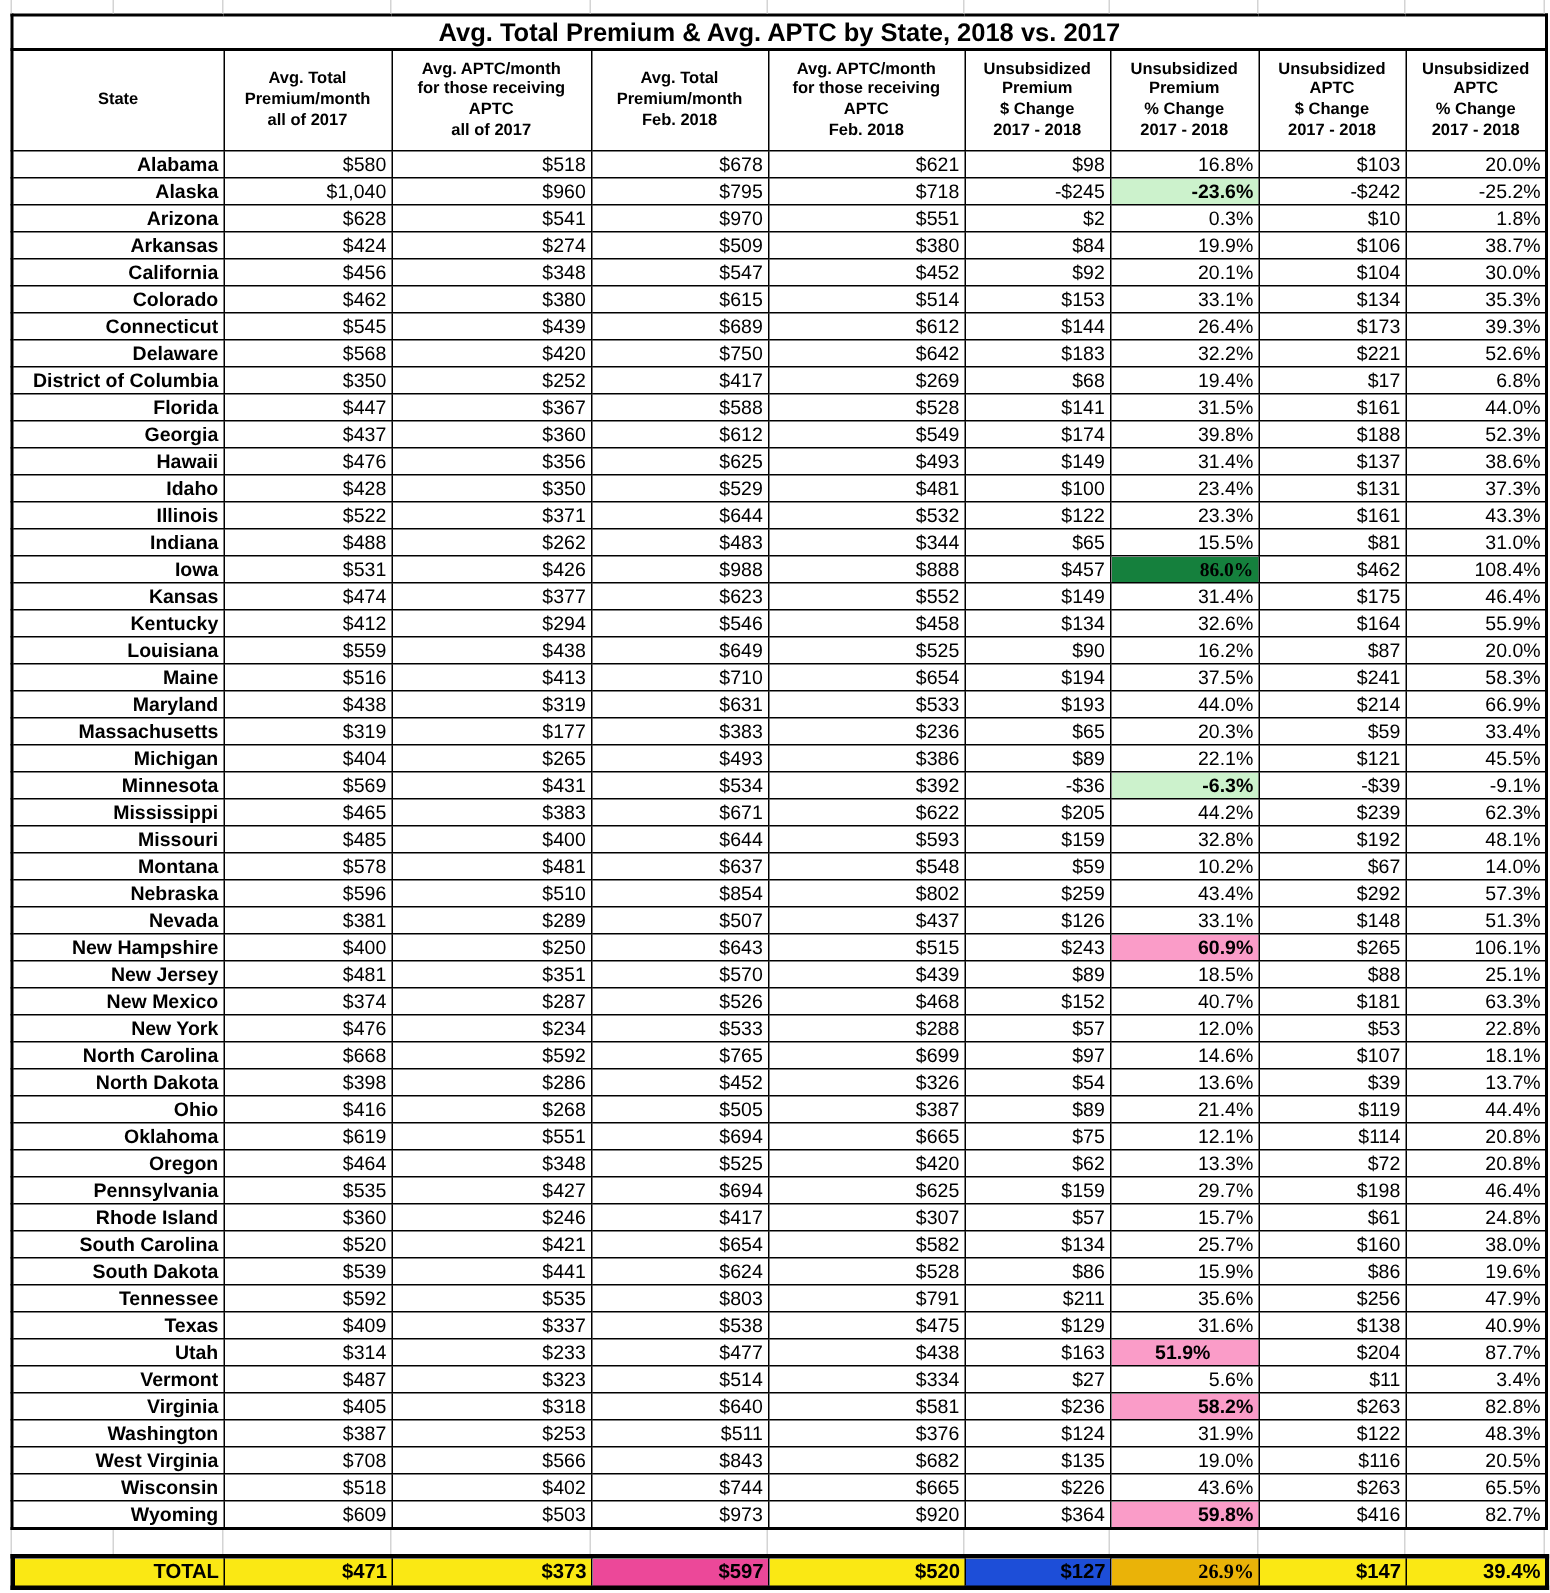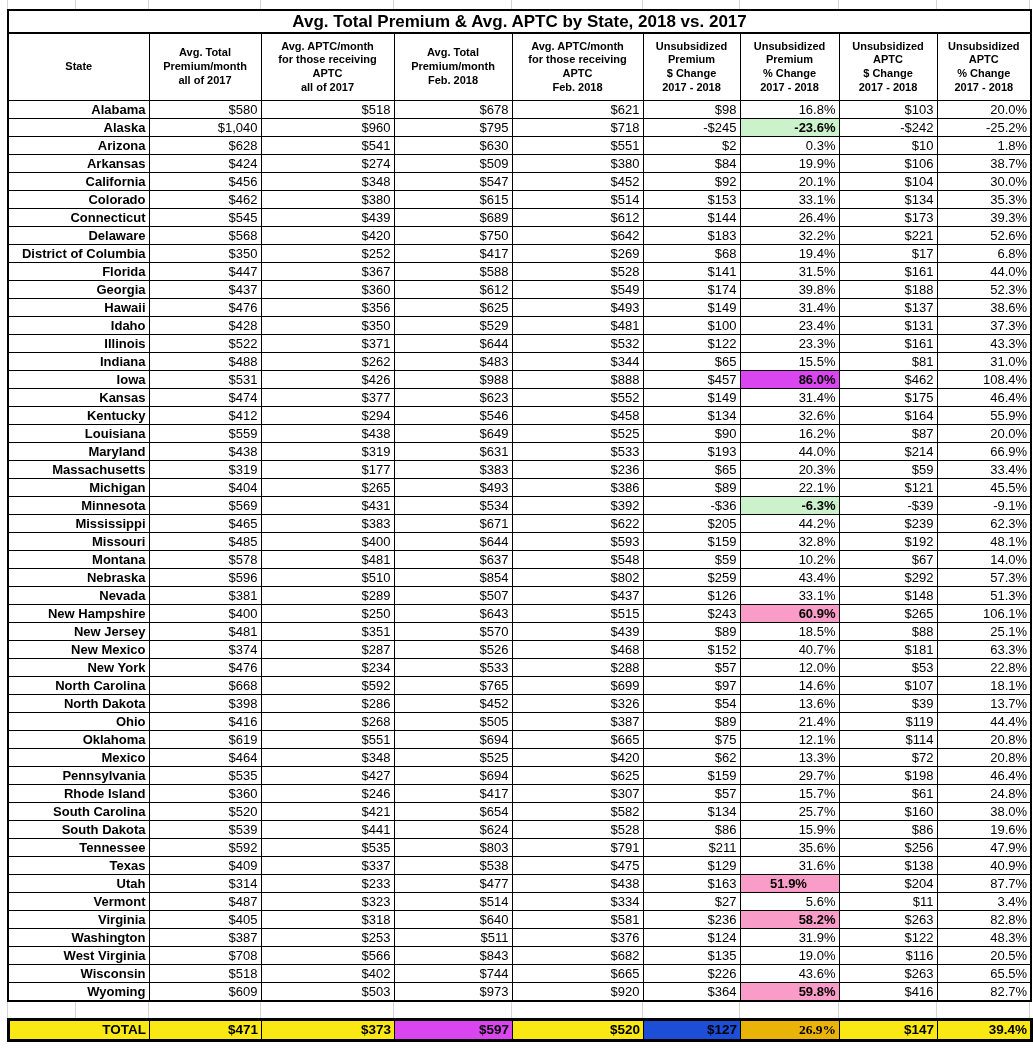--- a/index.html
+++ b/index.html
@@ -129,21 +129,21 @@
           <td>$718</td>
           <td>-$245</td>
           <td class="hl" style="background: rgb(204, 242, 204);">-23.6%</td>
           <td>-$242</td>
           <td>-25.2%</td>
         </tr>
         <tr>
           <td class="state">Arizona</td>
           <td>$628</td>
           <td>$541</td>
-          <td>$630</td>
+          <td>$970</td>
           <td>$551</td>
           <td>$2</td>
           <td>0.3%</td>
           <td>$10</td>
           <td>1.8%</td>
         </tr>
         <tr>
           <td class="state">Arkansas</td>
           <td>$424</td>
           <td>$274</td>
@@ -275,21 +275,21 @@
           <td>$81</td>
           <td>31.0%</td>
         </tr>
         <tr>
           <td class="state">Iowa</td>
           <td>$531</td>
           <td>$426</td>
           <td>$988</td>
           <td>$888</td>
           <td>$457</td>
-          <td class="hl" style="background: #d946ef;">86.0%</td>
+          <td class="hl" style="background: #15803d; font-family: Liberation Serif, serif;">86.0%</td>
           <td>$462</td>
           <td>108.4%</td>
         </tr>
         <tr>
           <td class="state">Kansas</td>
           <td>$474</td>
           <td>$377</td>
           <td>$623</td>
           <td>$552</td>
           <td>$149</td>
@@ -313,20 +313,31 @@
           <td>$559</td>
           <td>$438</td>
           <td>$649</td>
           <td>$525</td>
           <td>$90</td>
           <td>16.2%</td>
           <td>$87</td>
           <td>20.0%</td>
         </tr>
         <tr>
+          <td class="state">Maine</td>
+          <td>$516</td>
+          <td>$413</td>
+          <td>$710</td>
+          <td>$654</td>
+          <td>$194</td>
+          <td>37.5%</td>
+          <td>$241</td>
+          <td>58.3%</td>
+        </tr>
+        <tr>
           <td class="state">Maryland</td>
           <td>$438</td>
           <td>$319</td>
           <td>$631</td>
           <td>$533</td>
           <td>$193</td>
           <td>44.0%</td>
           <td>$214</td>
           <td>66.9%</td>
         </tr>
@@ -500,21 +511,21 @@
           <td>$619</td>
           <td>$551</td>
           <td>$694</td>
           <td>$665</td>
           <td>$75</td>
           <td>12.1%</td>
           <td>$114</td>
           <td>20.8%</td>
         </tr>
         <tr>
-          <td class="state">Mexico</td>
+          <td class="state">Oregon</td>
           <td>$464</td>
           <td>$348</td>
           <td>$525</td>
           <td>$420</td>
           <td>$62</td>
           <td>13.3%</td>
           <td>$72</td>
           <td>20.8%</td>
         </tr>
         <tr>
@@ -687,21 +698,21 @@
         <col style="width:97px">
       <col style="width:99px">
         <col style="width:98px">
         <col style="width:94px">
     </colgroup>
     <tbody>
       <tr id="total-row">
           <td style="background: rgb(250, 232, 20); padding-left: 44px;">TOTAL</td>
           <td style="background: rgb(250, 232, 20);">$471</td>
           <td style="background: rgb(250, 232, 20);">$373</td>
-          <td style="background: #d946ef;">$597</td>
+          <td style="background: #ec4899;">$597</td>
           <td style="background: rgb(250, 232, 20);">$520</td>
           <td style="background: #1d4ed8;">$127</td>
           <td style="background: #eab308; font-family: Liberation Serif, serif;">26.9%</td>
           <td style="background: rgb(250, 232, 20);">$147</td>
           <td style="background: rgb(250, 232, 20);">39.4%</td>
         </tr>
     </tbody>
   </table>
 
 </div>

